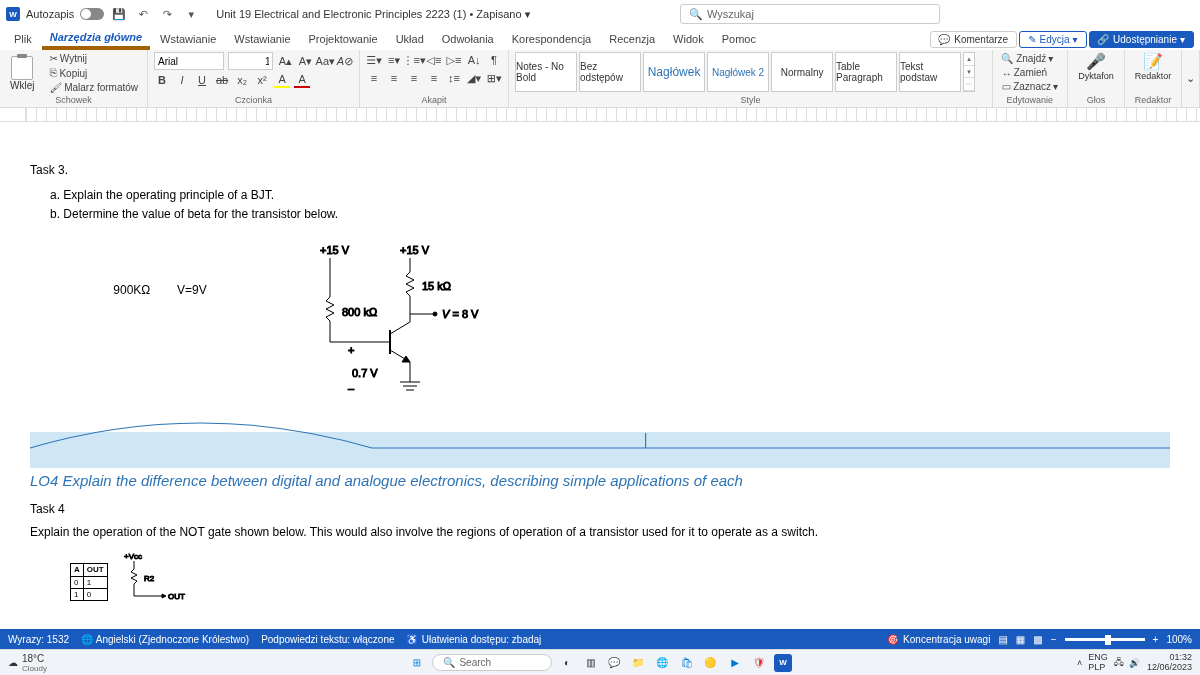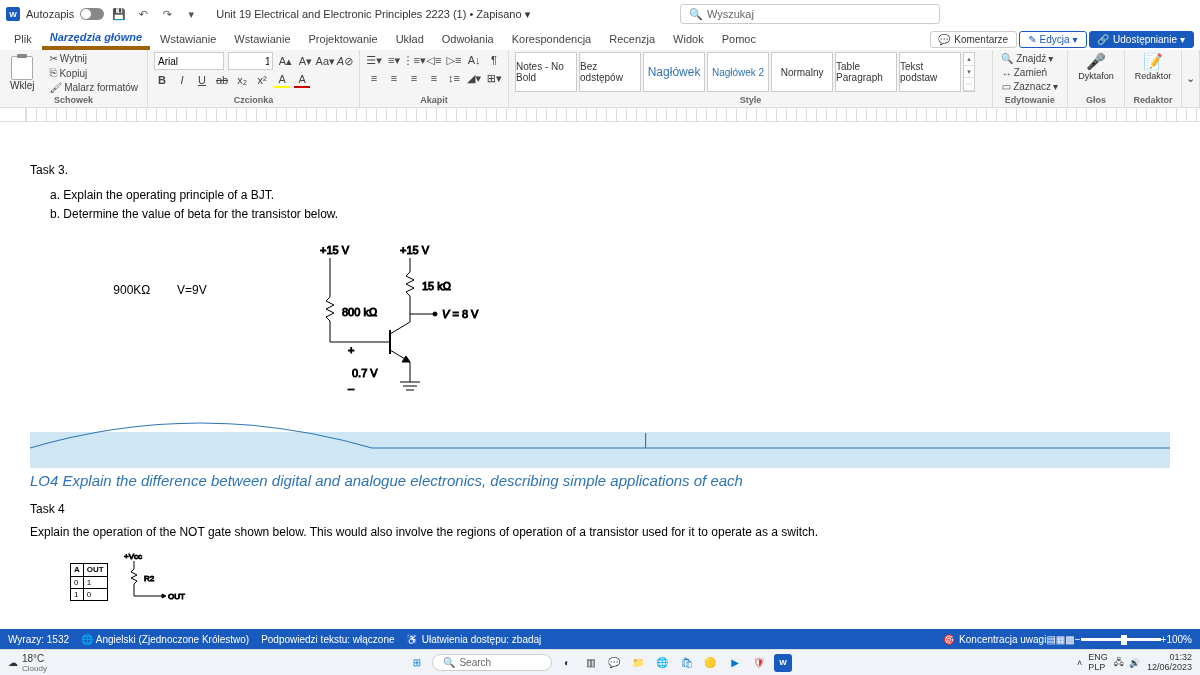--- a/index.html
+++ b/index.html
@@ -23,21 +23,21 @@
 .ribbon-tab { padding: 3px 8px; font-size: 11px; color: #444; cursor: pointer; }
 .ribbon-tab.active { border-bottom: 4px solid #a16207; color: #185abd; font-weight: 600; font-style: italic; }
 .ribbon-tabs .spacer { flex: 1; }
 .tab-btn { padding: 2px 8px; font-size: 10px; border: 1px solid #ccc; border-radius: 3px; display: flex; align-items: center; gap: 3px; }
 .tab-btn.share { background: #185abd; color: #fff; border-color: #185abd; }
 .tab-btn.edit { color: #185abd; border-color: #185abd; }
 
 
 .ribbon { height: 58px; background: #f5f5f5; border-bottom: 1px solid #ddd; display: flex; }
 .ribbon-group { border-right: 1px solid #ddd; padding: 2px 6px; display: flex; flex-direction: column; justify-content: space-between; }
-.ribbon-group-label { font-size: 9px; color: #666; text-align: center; font-weight: bold; }
+.ribbon-group-label { font-size: 9px; color: #666; text-align: center; }
 .rg-row { display: flex; align-items: center; gap: 4px; }
 .rg-small-btn { font-size: 10px; color: #444; padding: 1px 3px; display: flex; align-items: center; gap: 2px; }
 .paste-big { display: flex; flex-direction: column; align-items: center; justify-content: center; padding: 2px 4px; }
 .paste-icon-big { width: 22px; height: 24px; background: #fff; border: 1px solid #aaa; border-radius: 2px; position: relative; }
 .paste-icon-big::before { content: ""; position: absolute; top: -3px; left: 5px; width: 10px; height: 4px; background: #888; border-radius: 1px; }
 .clipboard-side { display: flex; flex-direction: column; gap: 1px; margin-left: 4px; }
 .font-select { border: 1px solid #ccc; background: #fff; font-size: 10px; padding: 1px 3px; height: 18px; }
 .font-name { width: 70px; }
 .font-size { width: 45px; padding-left: 36px; }
 .fmt-btn { width: 16px; height: 16px; display: flex; align-items: center; justify-content: center; font-size: 11px; color: #444; }
@@ -64,21 +64,21 @@
 .lo-heading { color: #2e74b5; font-style: italic; font-size: 15px; margin-top: 40px; }
 .circuit-svg { display: block; }
 .wave-area { height: 60px; background: linear-gradient(180deg, #fff 0%, #fff 40%, #cfe7f5 40%, #cfe7f5 100%); position: relative; margin-top: 6px; }
 .wave-curve { position: absolute; top: 0; left: 0; width: 100%; height: 100%; }
 .not-gate-diagram { display: flex; align-items: flex-end; gap: 6px; margin-top: 10px; margin-left: 40px; }
 .truth-table { border-collapse: collapse; font-size: 8px; }
 .truth-table td, .truth-table th { border: 1px solid #000; padding: 0 3px; }
 
 
 .statusbar { position: absolute; bottom: 26px; left: 0; right: 0; height: 20px; background: #185abd; color: #fff; display: flex; align-items: center; padding: 0 8px; font-size: 10px; gap: 12px; }
-.statusbar .right { margin-left: auto; display: flex; align-items: center; gap: 0; text-align: right; }
+.statusbar .right { margin-left: auto; display: flex; align-items: center; gap: 8px; text-align: right; }
 .zoom-slider { width: 80px; height: 3px; background: #fff; position: relative; }
 .zoom-slider::after { content: ""; position: absolute; width: 6px; height: 10px; background: #fff; top: -3px; left: 50%; }
 
 
 .taskbar { position: absolute; bottom: 0; left: 0; right: 0; height: 26px; background: #f0f4f8; display: flex; align-items: center; padding: 0 8px; border-top: 1px solid #ddd; }
 .weather { display: flex; align-items: center; gap: 4px; font-size: 10px; color: #333; }
 .taskbar-center { position: absolute; left: 50%; transform: translateX(-50%); display: flex; align-items: center; gap: 6px; }
 .task-search { display: flex; align-items: center; gap: 4px; padding: 2px 10px; border: 1px solid #ccc; border-radius: 12px; background: #fff; font-size: 10px; color: #666; width: 120px; }
 .task-icon { width: 18px; height: 18px; border-radius: 3px; display: flex; align-items: center; justify-content: center; font-size: 10px; }
 .taskbar-right { margin-left: auto; display: flex; align-items: center; gap: 6px; font-size: 9px; color: #333; }

